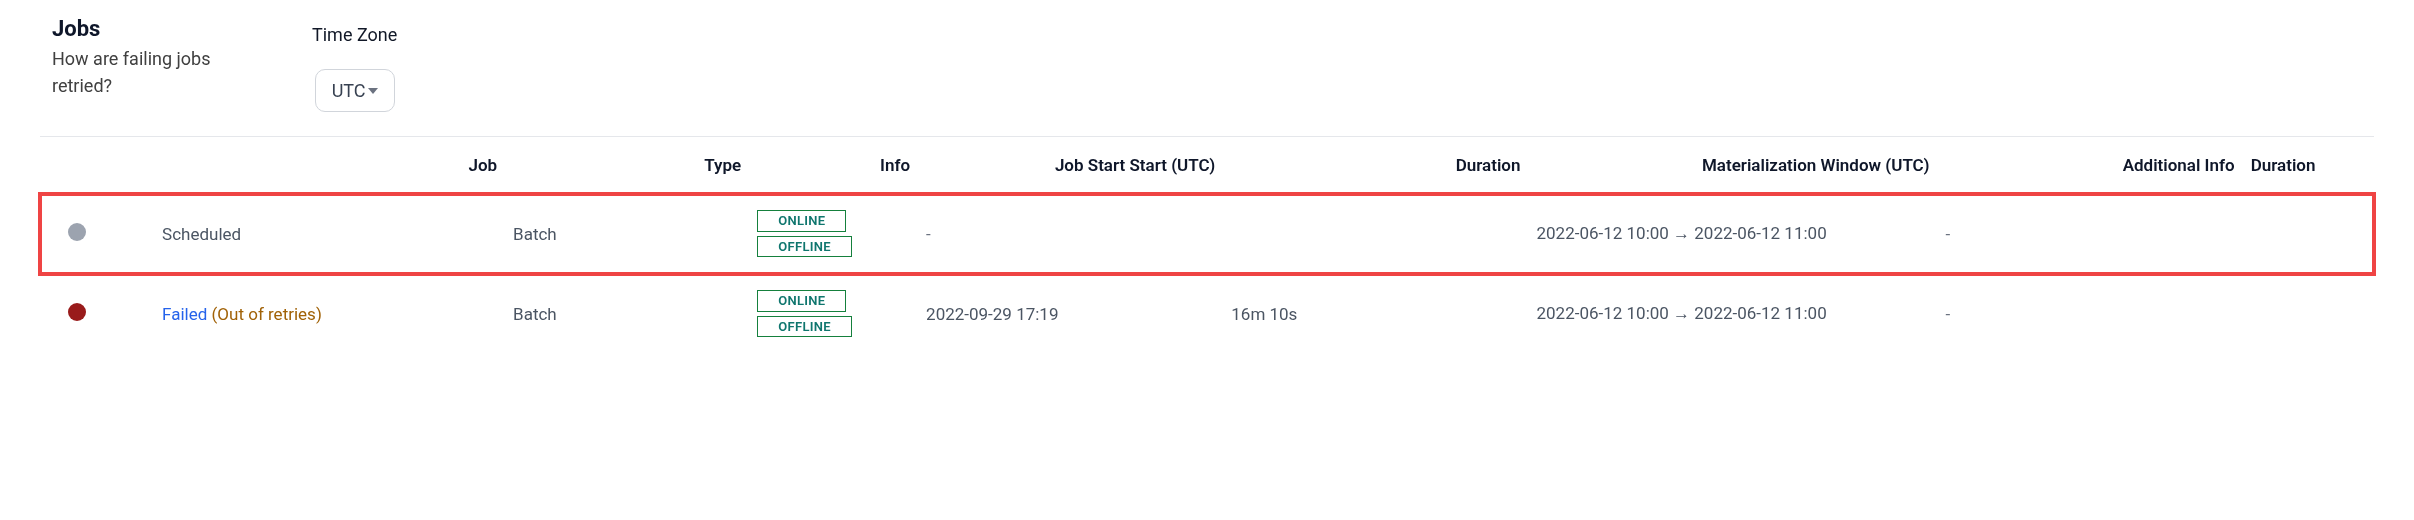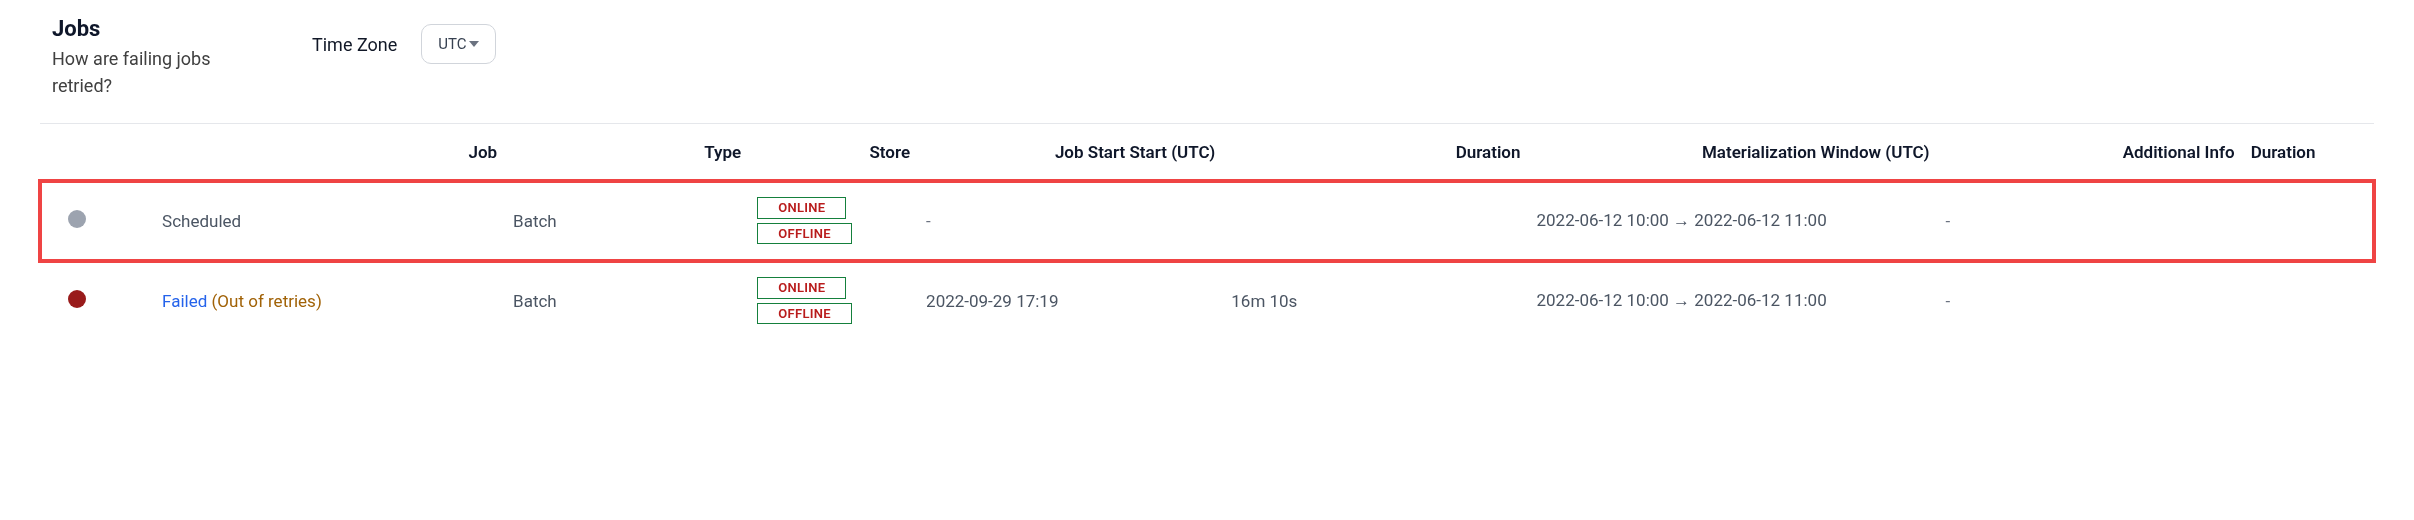--- a/index.html
+++ b/index.html
@@ -40,33 +40,34 @@
       font-size: 18px;
       line-height: 1.5;
       display: block;
       max-width: 200px;
     }
     .tz-row {
       display: flex;
       align-items: center;
       gap: 24px;
       padding-top: 8px;
+      flex-direction: column;
     }
     .tz-label {
       font-size: 18px;
       color: #111827;
     }
     .tz-select {
       display: inline-flex;
       align-items: center;
       gap: 2px;
       border: 1px solid #d1d5db;
       border-radius: 10px;
       padding: 10px 16px;
-      font-size: 15px;
+      font-size: 18px;
       color: #374151;
       background: #fff;
       cursor: pointer;
     }
     .caret {
       width: 0;
       height: 0;
       border-left: 5px solid transparent;
       border-right: 5px solid transparent;
       border-top: 6px solid #6b7280;
@@ -105,21 +106,21 @@
     .dot {
       width: 18px;
       height: 18px;
       border-radius: 50%;
       display: inline-block;
     }
     .dot-gray { background: #9ca3af; }
     .dot-red { background: #991b1b; }
     .store-badge {
       border: 1.5px solid #15803d;
-      color: #b91c1c;
+      color: #0f766e;
       font-size: 13px;
       font-weight: 600;
       padding: 2px 20px;
       display: inline-block;
       line-height: 1.2;
       letter-spacing: 0.3px;
     }
     .store-stack {
       display: flex;
       flex-direction: column;
@@ -162,21 +163,21 @@
     </div>
   </div>
 
   <div class="table-wrap">
     <table>
       <thead>
         <tr>
           <th class="col-status-dot"></th>
           <th class="col-job">Job</th>
           <th class="col-type">Type</th>
-          <th class="col-store">Store</th>
+          <th class="col-store">Info</th>
           <th class="col-start">Job Start Start (UTC)</th>
           <th class="col-duration">Duration</th>
           <th class="col-window">Materialization Window (UTC)</th>
           <th class="col-additional">Additional Info</th>
           <th class="col-actions">Duration</th>
         </tr>
       </thead>
       <tbody id="jobs-tbody">
       <tr class="row-sep row-highlight">
             <td class="col-status-dot"><span class="dot dot-gray"></span></td>

